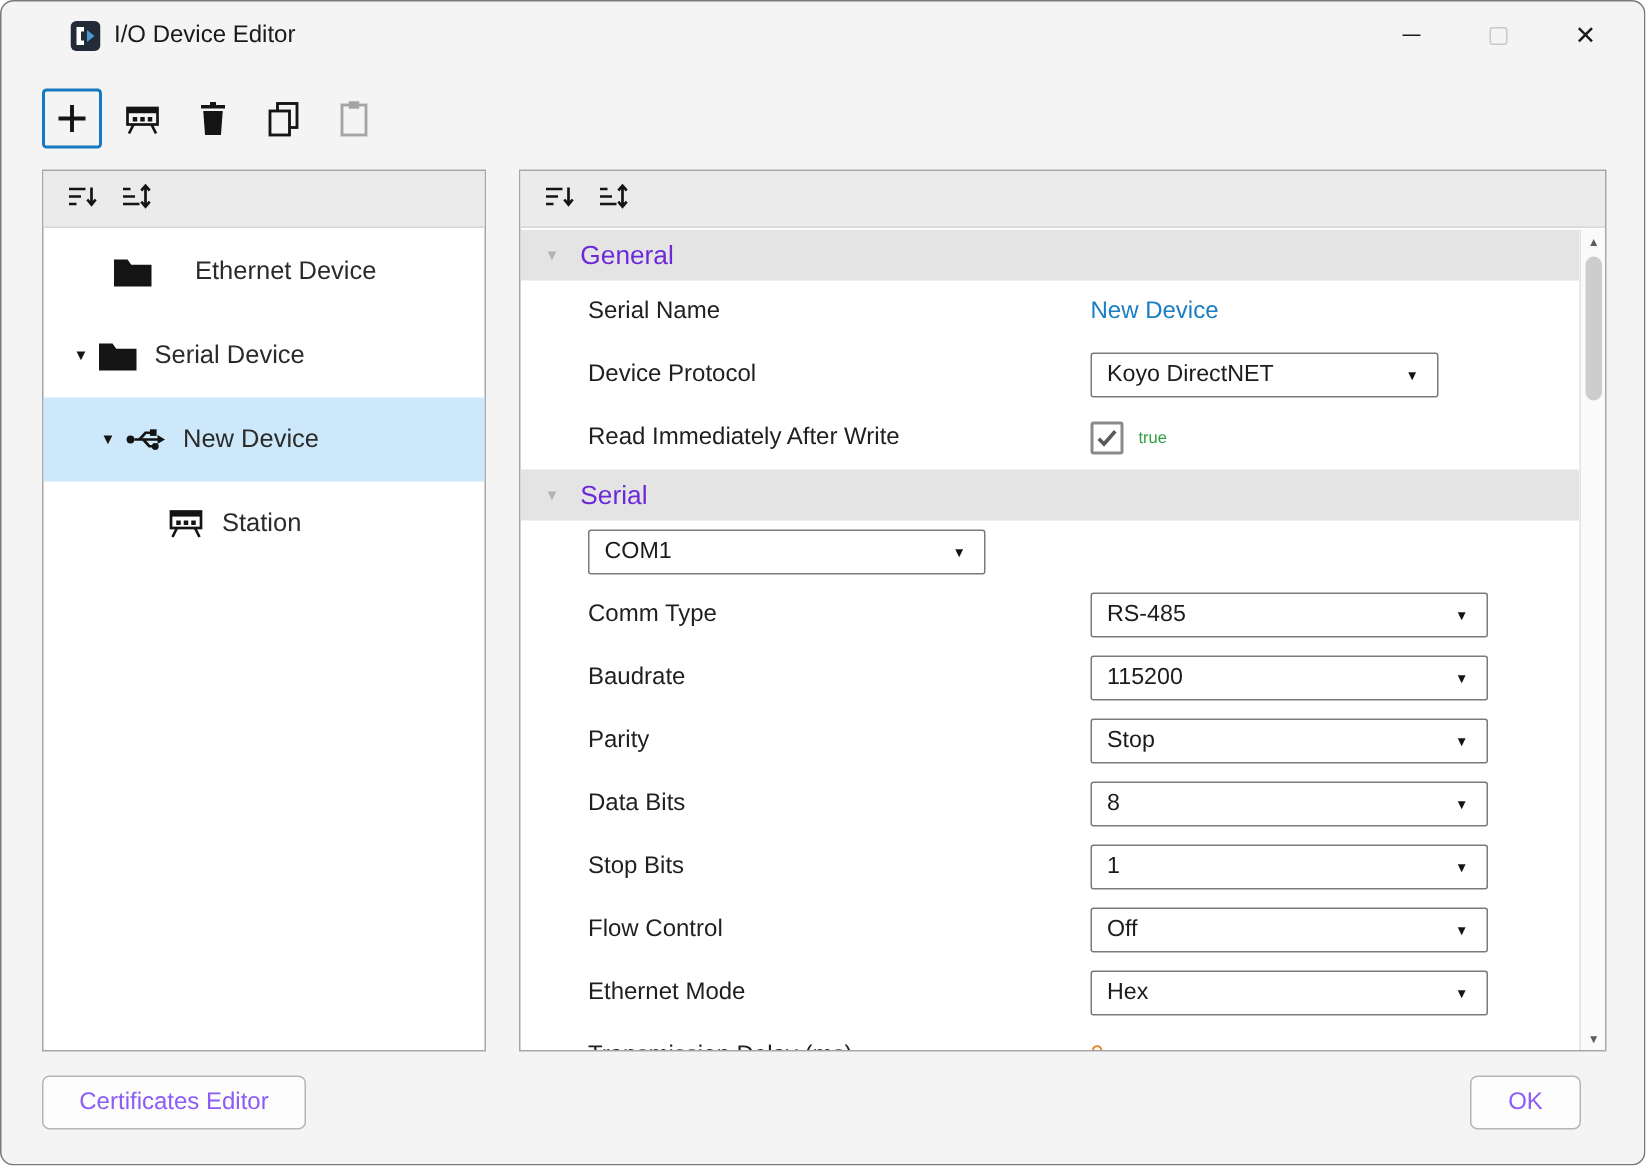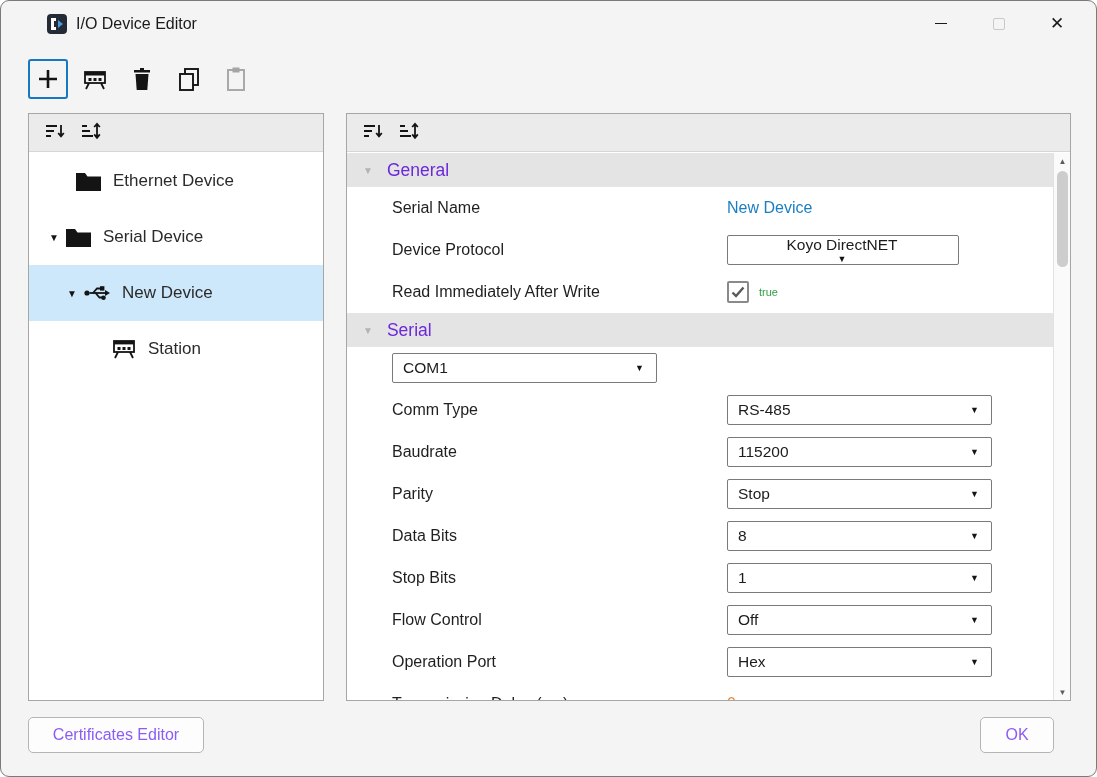--- a/index.html
+++ b/index.html
@@ -34,35 +34,35 @@
   .right-panel { left:345px; top:112px; width:725px; height:588px; }
   .panel-header { position:absolute; top:0; left:0; right:0; height:38px; background:#ebebeb; border-bottom:1px solid #d6d6d6; display:flex; align-items:center; padding-left:10px; gap:6px; }
   .hdr-btn { width:30px; height:30px; border:none; background:transparent; display:flex; align-items:center; justify-content:center; cursor:pointer; }
 
   
   .tree { position:absolute; top:39px; left:0; right:0; bottom:0; overflow:hidden; }
   .tree-row { display:flex; align-items:center; height:56px; cursor:pointer; font-size:17px; color:#2b2b2b; }
   .tree-row.selected { background:#cde8fb; }
   .tw-exp { width:22px; text-align:center; font-size:10px; color:#141414; flex-shrink:0; }
   .tw-icon { display:flex; align-items:center; justify-content:center; margin-right:11px; flex-shrink:0; }
-  .pl-0 { padding-left:46px; }
+  .pl-0 { padding-left:46px;gap:17px; }
   .pl-0c { padding-left:14px; }
   .pl-1c { padding-left:32px; }
   .pl-2 { padding-left:82px; }
 
   
   .props-viewport { position:absolute; top:39px; left:0; right:17px; bottom:0; overflow:hidden; }
   .section-header { height:34px; background:#e4e4e4; display:flex; align-items:center; padding-left:16px; gap:14px; cursor:pointer; }
   .section-chevron { font-size:10px; color:#b4b4b4; }
   .section-title { font-size:17.5px; color:#6d28d9; }
   .prop-row { display:flex; align-items:center; height:42px; padding-left:45px; }
   .prop-label { width:335px; flex-shrink:0; font-size:16px; color:#1f1f1f; }
   .value-link { font-size:16px; color:#1b7ec2; cursor:pointer; }
   .dropdown { width:265px; height:30px; border:1px solid #7a7a7a; border-radius:2px; background:#fff; display:flex; align-items:center; justify-content:space-between; padding:0 12px 0 10px; font-size:15.5px; color:#1c1c1c; cursor:pointer; }
-  .dropdown.wide { width:232px;flex-direction:column; }
+  .dropdown.wide { width:232px; }
   .dd-arrow { font-size:9px; color:#141414; }
   .checkbox { width:22px; height:22px; border:2px solid #8a8a8a; border-radius:2px; background:#fff; display:inline-flex; align-items:center; justify-content:center; cursor:pointer; margin-right:10px; }
   .bool-true { font-size:11px; color:#2f9e44; }
   .num-orange { font-size:16px; color:#e8862d; }
 
   
   .scrollbar { position:absolute; top:39px; right:0; bottom:0; width:17px; background:#fafafa; border-left:1px solid #e2e2e2; }
   .sb-arrow { position:absolute; left:0; width:17px; height:16px; display:flex; align-items:center; justify-content:center; font-size:8px; color:#5c5c5c; cursor:pointer; }
   .sb-up { top:0; } .sb-down { bottom:0; }
   .sb-thumb { position:absolute; top:18px; left:3px; width:11px; height:96px; background:#cdcdcd; border-radius:6px; cursor:pointer; }
@@ -314,21 +314,21 @@
 
       <div class="prop-row">
         <span class="prop-label">Flow Control</span>
         <div class="dropdown">
           <span>Off</span>
           <span class="dd-arrow">▼</span>
         </div>
       </div>
 
       <div class="prop-row">
-        <span class="prop-label">Operation Port</span>
+        <span class="prop-label">Ethernet Mode</span>
         <div class="dropdown">
           <span>Hex</span>
           <span class="dd-arrow">▼</span>
         </div>
       </div>
 
       <div class="prop-row">
         <span class="prop-label">Transmission Delay (ms)</span>
         <span class="num-orange">0</span>
       </div>

